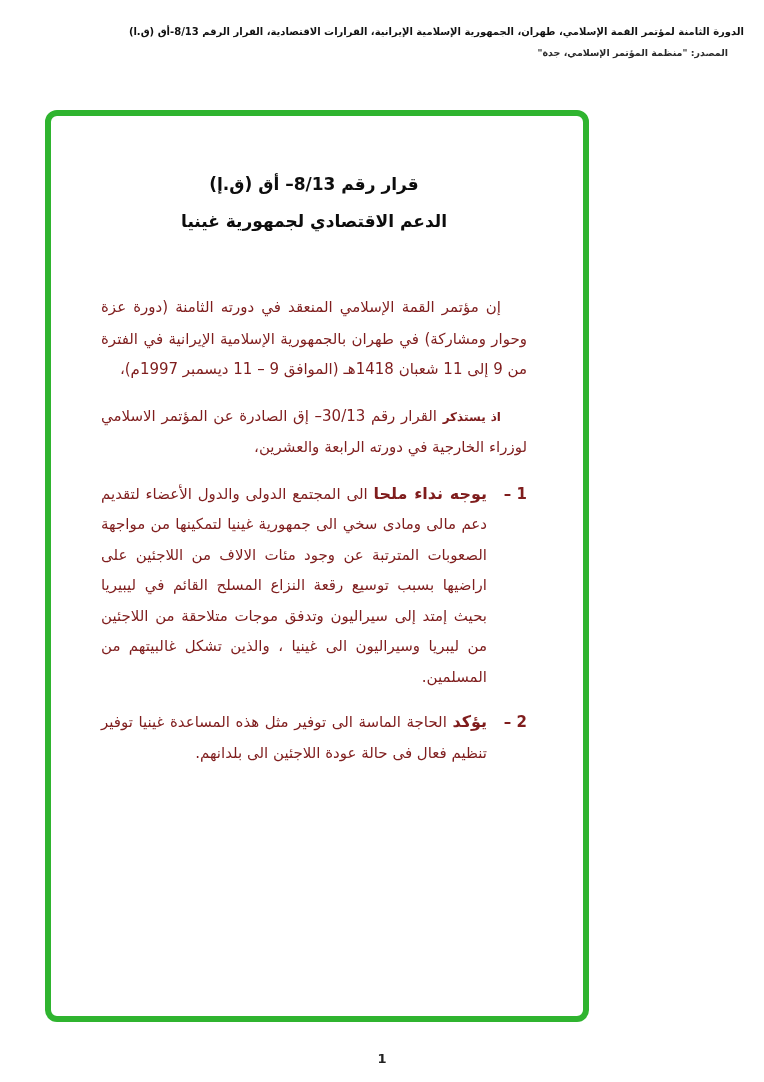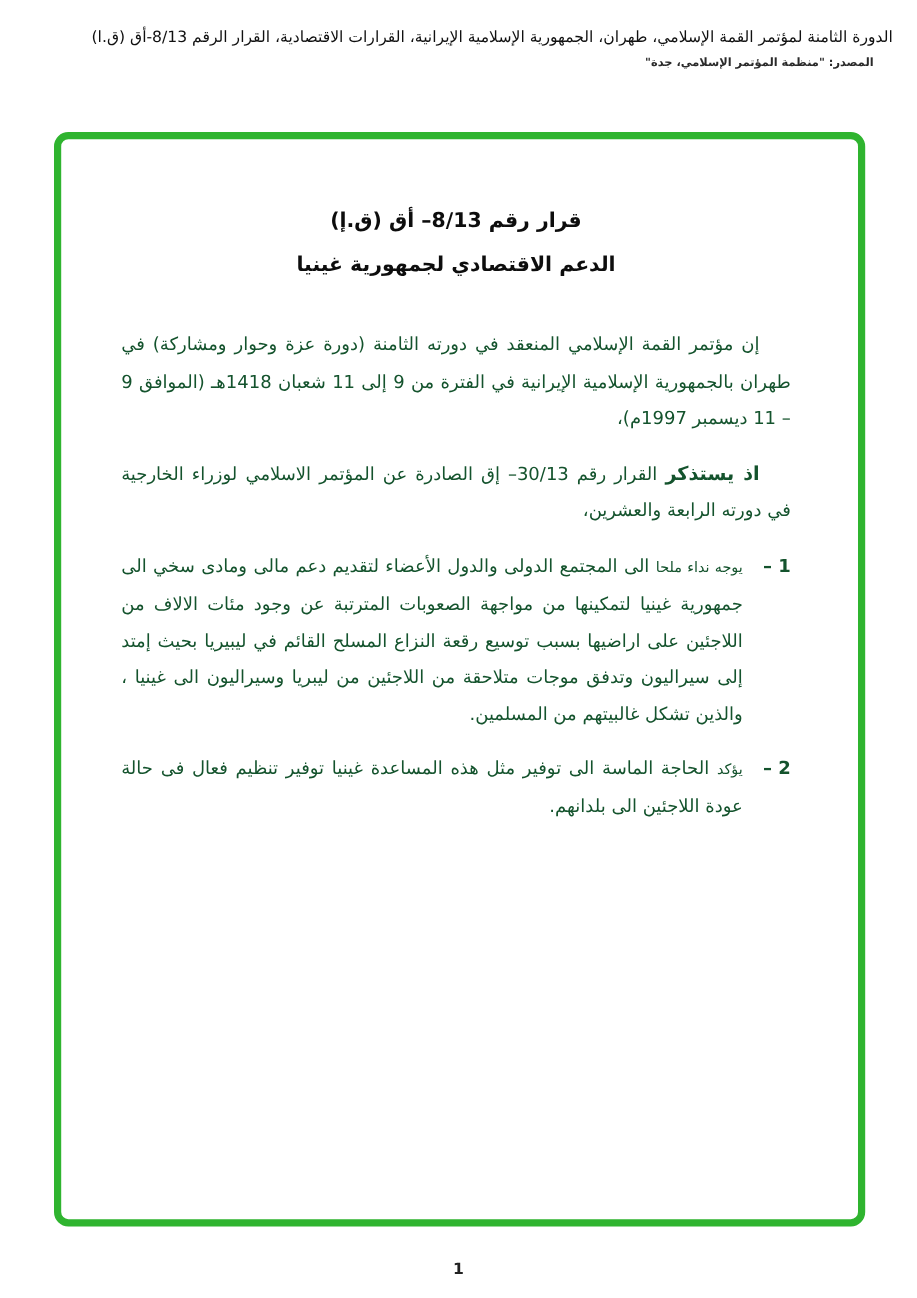--- a/index.html
+++ b/index.html
@@ -16,86 +16,86 @@
     background:#ffffff;
     overflow:hidden;
   }
   .doc-header {
     position:absolute;
     top:24px; right:20px; left:20px;
     direction:rtl;
     text-align:right;
   }
   .doc-header .line1 {
-    font-size:13px;
-    font-weight:normal;
+    font-size:10px;
+    font-weight:bold;
     line-height:16px;
     color:#101010;
   }
   .doc-header .line2 {
     font-size:9.5px;
     font-weight:bold;
     color:#2a2a2a;
     margin-top:7px;
     padding-right:16px;
   }
   .green-box {
     position:absolute;
     top:110px; left:45px;
-    width:676px; height:912px;
+    width:544px; height:912px;
     border:6px solid #2fb42f;
     border-radius:12px;
     background:#ffffff;
     direction:rtl;
     padding:46px 56px 0 50px;
   }
   .title-block {
     text-align:center;
     font-weight:bold;
     color:#0d0d0d;
     margin-top:4px;
   }
   .title-line {
     font-size:17px;
     line-height:37px;
     letter-spacing:0.2px;
   }
   .body-text {
-    margin-top:32px;
+    margin-top:52px;
     font-size:15px;
-    color:#14532d;
+    color:#7f1d1d;
   }
   .para {
     text-align:justify;
     line-height:30.5px;
     margin-bottom:16px;
     text-indent:26px;
   }
   .para .lead {
     font-weight:bold;
-    font-size:16px;
+    font-size:12px;
   }
   .items { margin-top:6px; }
   .item {
     display:flex;
     line-height:30.5px;
     margin-bottom:15px;
   }
   .item .item-number {
     flex:0 0 40px;
     font-weight:bold;
     font-size:15px;
   }
   .item .item-text {
     flex:1;
     text-align:justify;
   }
   .item .lead {
-    font-weight:normal;
-    font-size:12px;
+    font-weight:bold;
+    font-size:16px;
   }
   .page-number {
     position:absolute;
     bottom:16px;
     left:0; right:0;
     text-align:center;
     font-size:13px;
     font-weight:bold;
     color:#222;
   }

